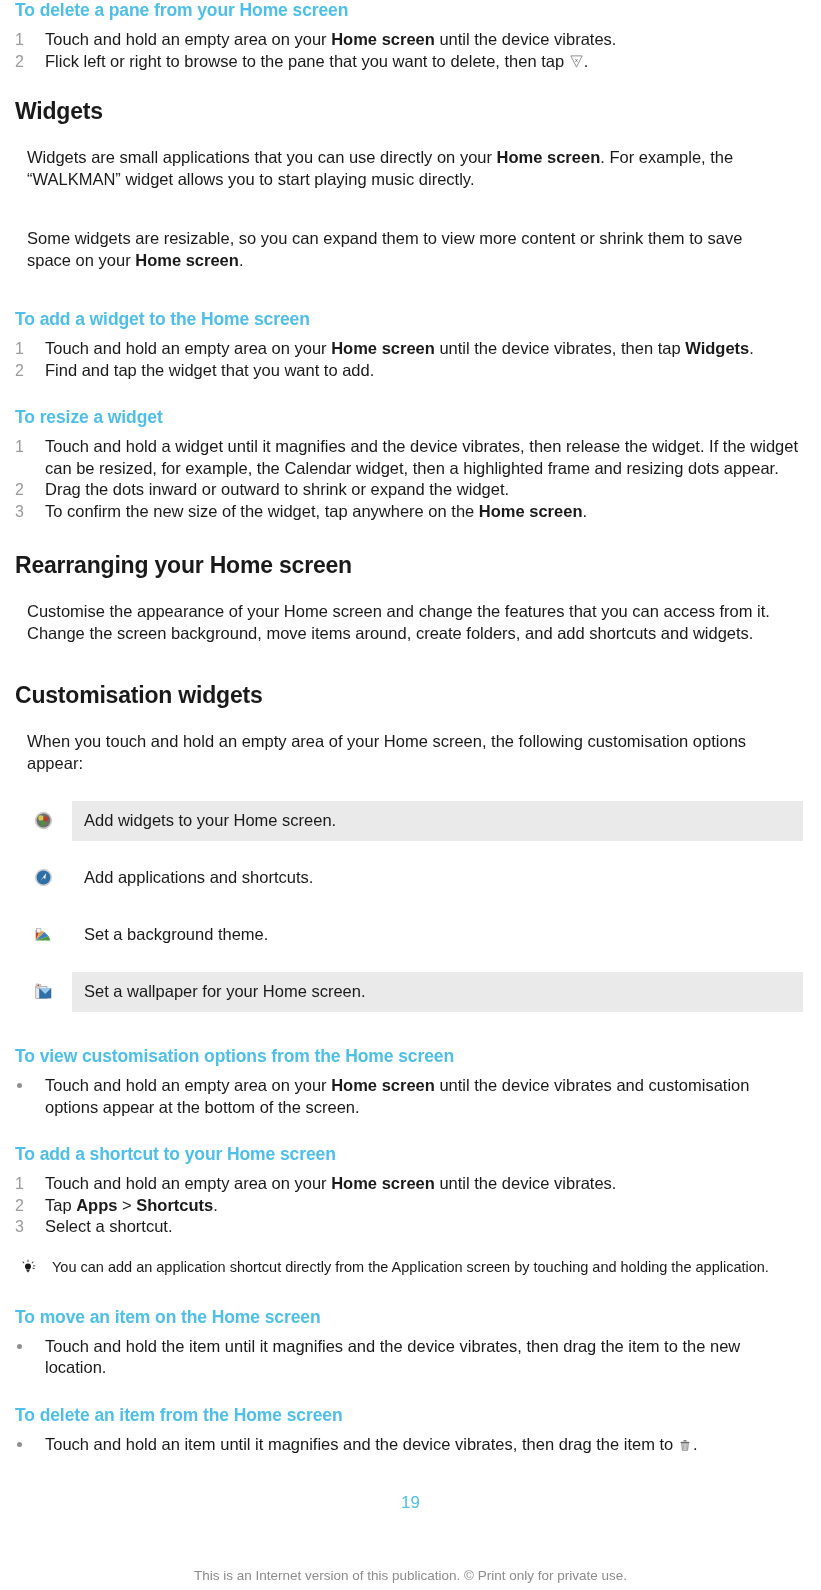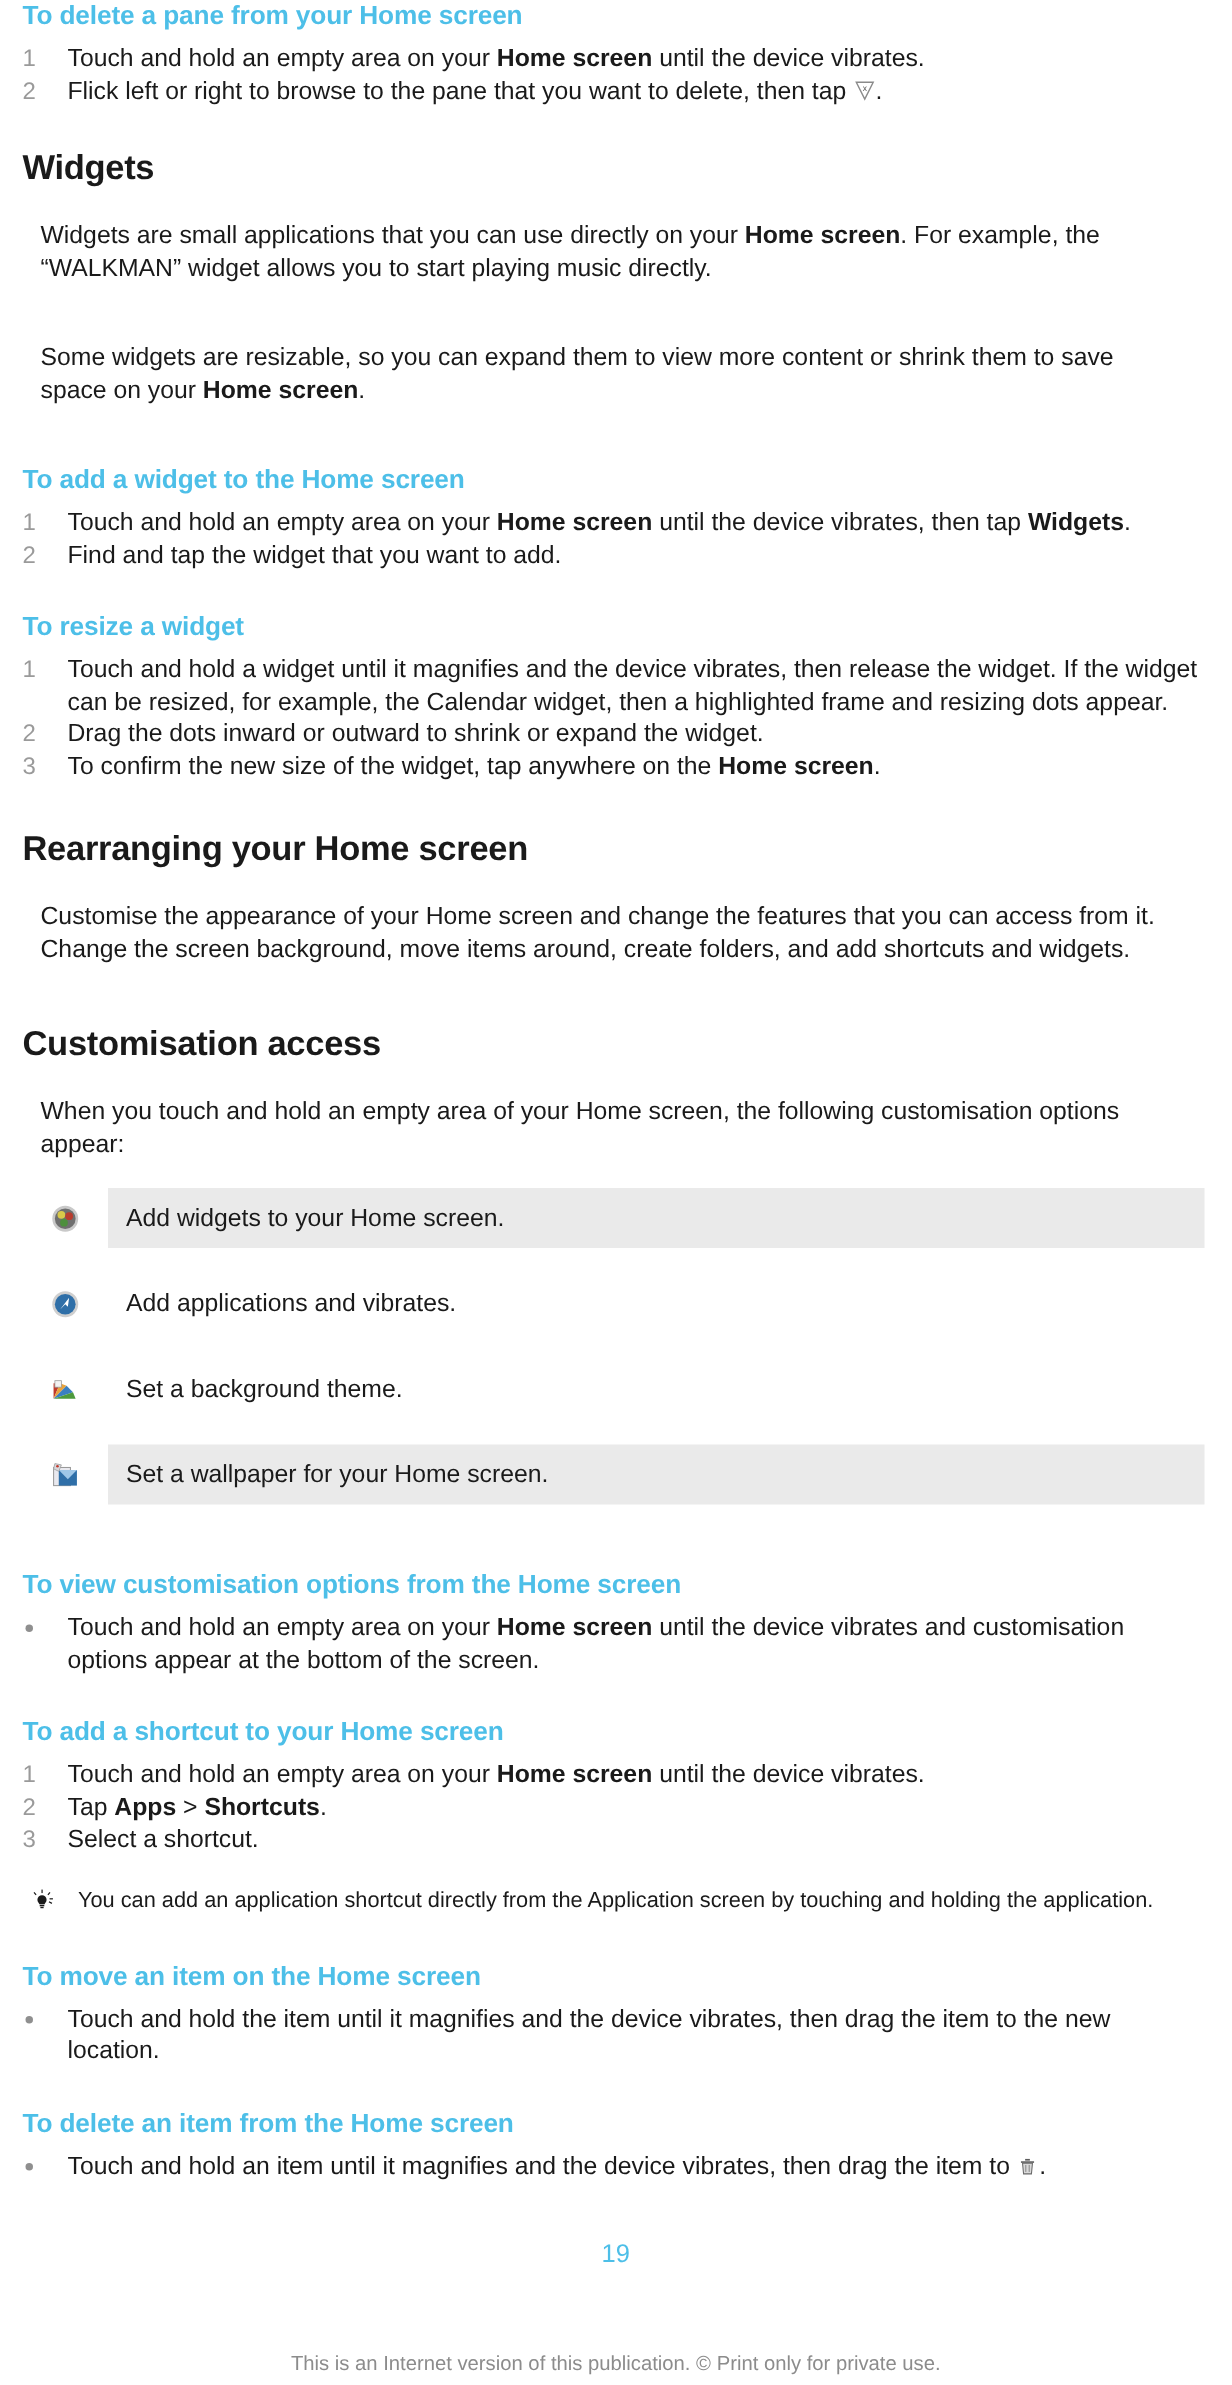--- a/index.html
+++ b/index.html
@@ -93,21 +93,21 @@
   .sp30 { height: 30px; }
 
   
   .opt-table {
     margin-top: 18px;
     margin-left: 0px;
     width: 788px;
   }
   .opt-row {
     display: flex;
-    align-items: flex-start;
+    align-items: center;
     height: 57px;
   }
   .opt-row.shaded .opt-desc { background: #eaeaea; }
   .opt-icon {
     width: 57px;
     min-width: 57px;
     height: 40px;
     display: flex;
     align-items: center;
     justify-content: center;
@@ -230,21 +230,21 @@
   </ol>
 
   <div class="sp30"></div>
 
   <h2 class="sec">Rearranging your Home screen</h2>
   <div class="sp10"></div>
   <p class="body">Customise the appearance of your Home screen and change the features that you can access from it. Change the screen background, move items around, create folders, and add shortcuts and widgets.</p>
 
   <div class="sp26"></div>
 
-  <h2 class="sec">Customisation access</h2>
+  <h2 class="sec">Customisation widgets</h2>
   <div class="sp10"></div>
   <p class="body">When you touch and hold an empty area of your Home screen, the following customisation options appear:</p>
 
   <div class="opt-table">
 
     <div class="opt-row shaded">
       <div class="opt-icon">
         <svg viewBox="0 0 22 22" width="19" height="19">
           <circle cx="11" cy="11" r="10" fill="#c9c9c9"></circle>
           <circle cx="11" cy="11" r="8" fill="#6f6f6f"></circle>
@@ -257,21 +257,21 @@
     </div>
 
     <div class="opt-row">
       <div class="opt-icon">
         <svg viewBox="0 0 22 22" width="19" height="19">
           <circle cx="11" cy="11" r="10" fill="#cfcfcf"></circle>
           <circle cx="11" cy="11" r="8" fill="#2f6fa8"></circle>
           <path d="M7 15 L14 6 L13 13 L11 11 Z" fill="#ffffff"></path>
         </svg>
       </div>
-      <div class="opt-desc">Add applications and vibrates.</div>
+      <div class="opt-desc">Add applications and shortcuts.</div>
     </div>
 
     <div class="opt-row">
       <div class="opt-icon">
         <svg viewBox="0 0 22 22" width="19" height="19">
           <path d="M2 18 L2 6 L7 6 Z" fill="#c0392b"></path>
           <path d="M2 18 L7 6 L12 8 Z" fill="#e8a33d"></path>
           <path d="M2 18 L12 8 L17 13 Z" fill="#3a7fc1"></path>
           <path d="M2 18 L17 13 L19 18 Z" fill="#4d9a3d"></path>
           <rect x="3" y="4" width="5" height="5" fill="#f2f2f2" stroke="#9a9a9a" stroke-width="0.6"></rect>

